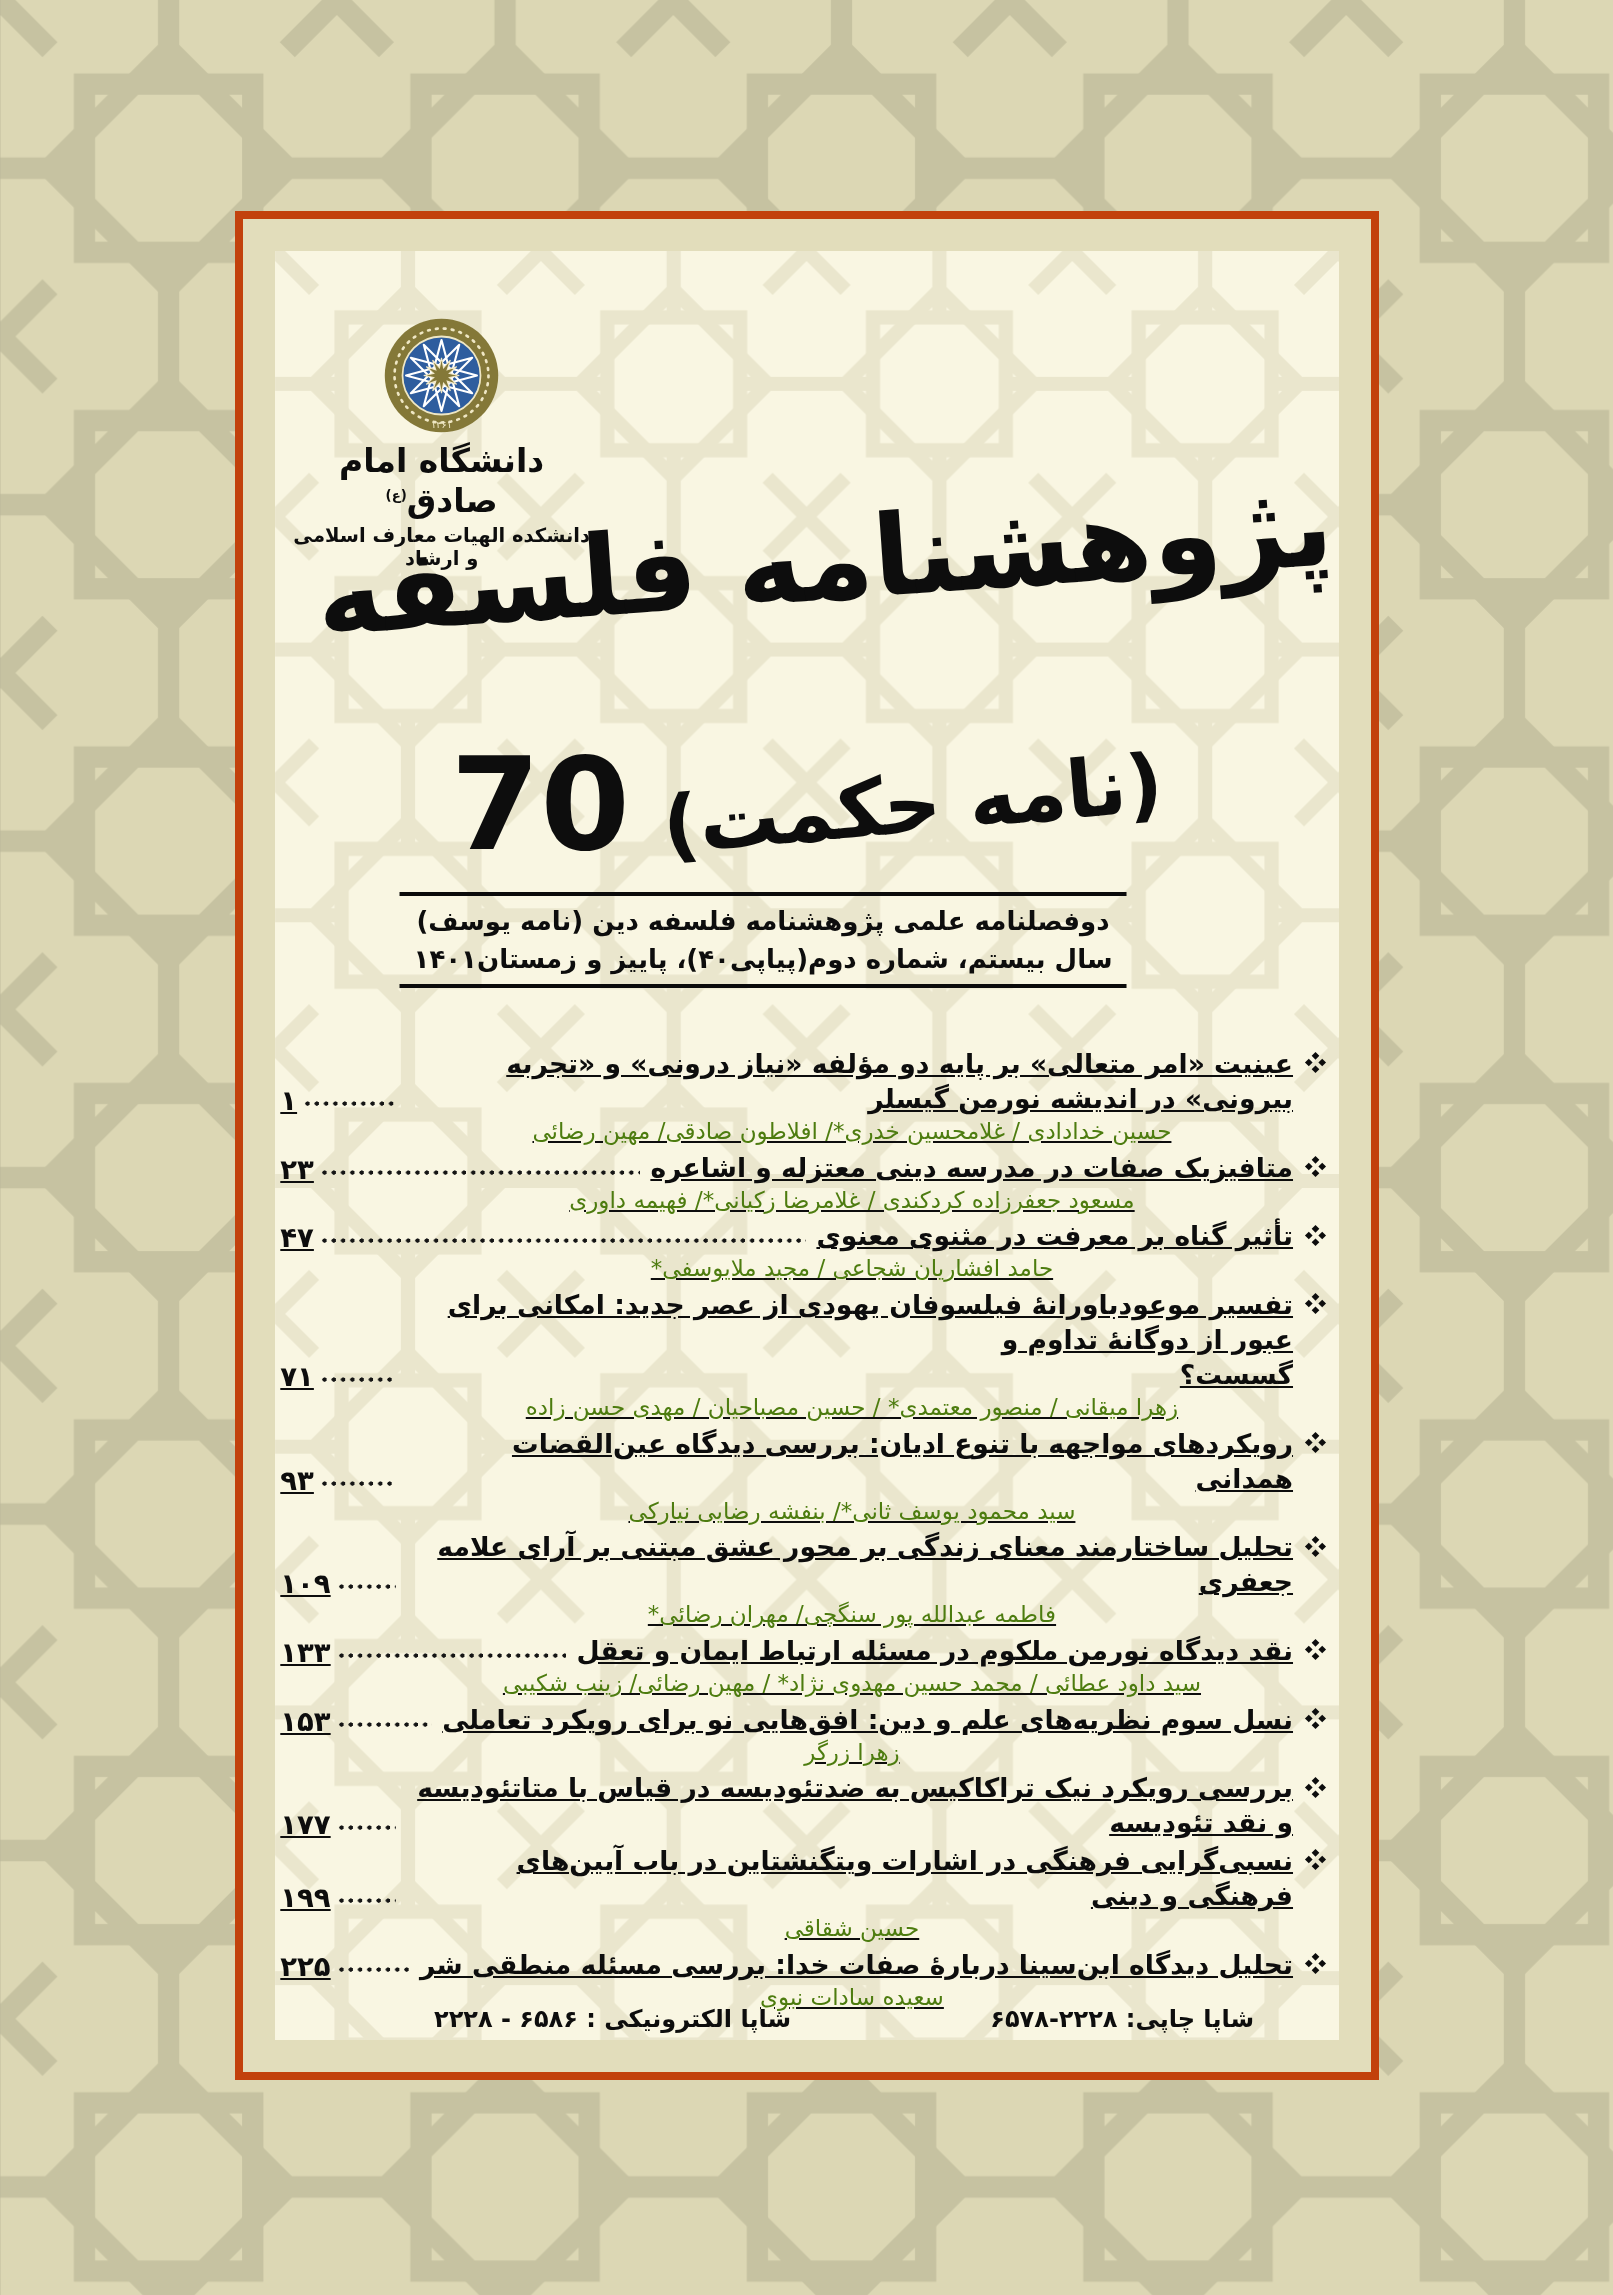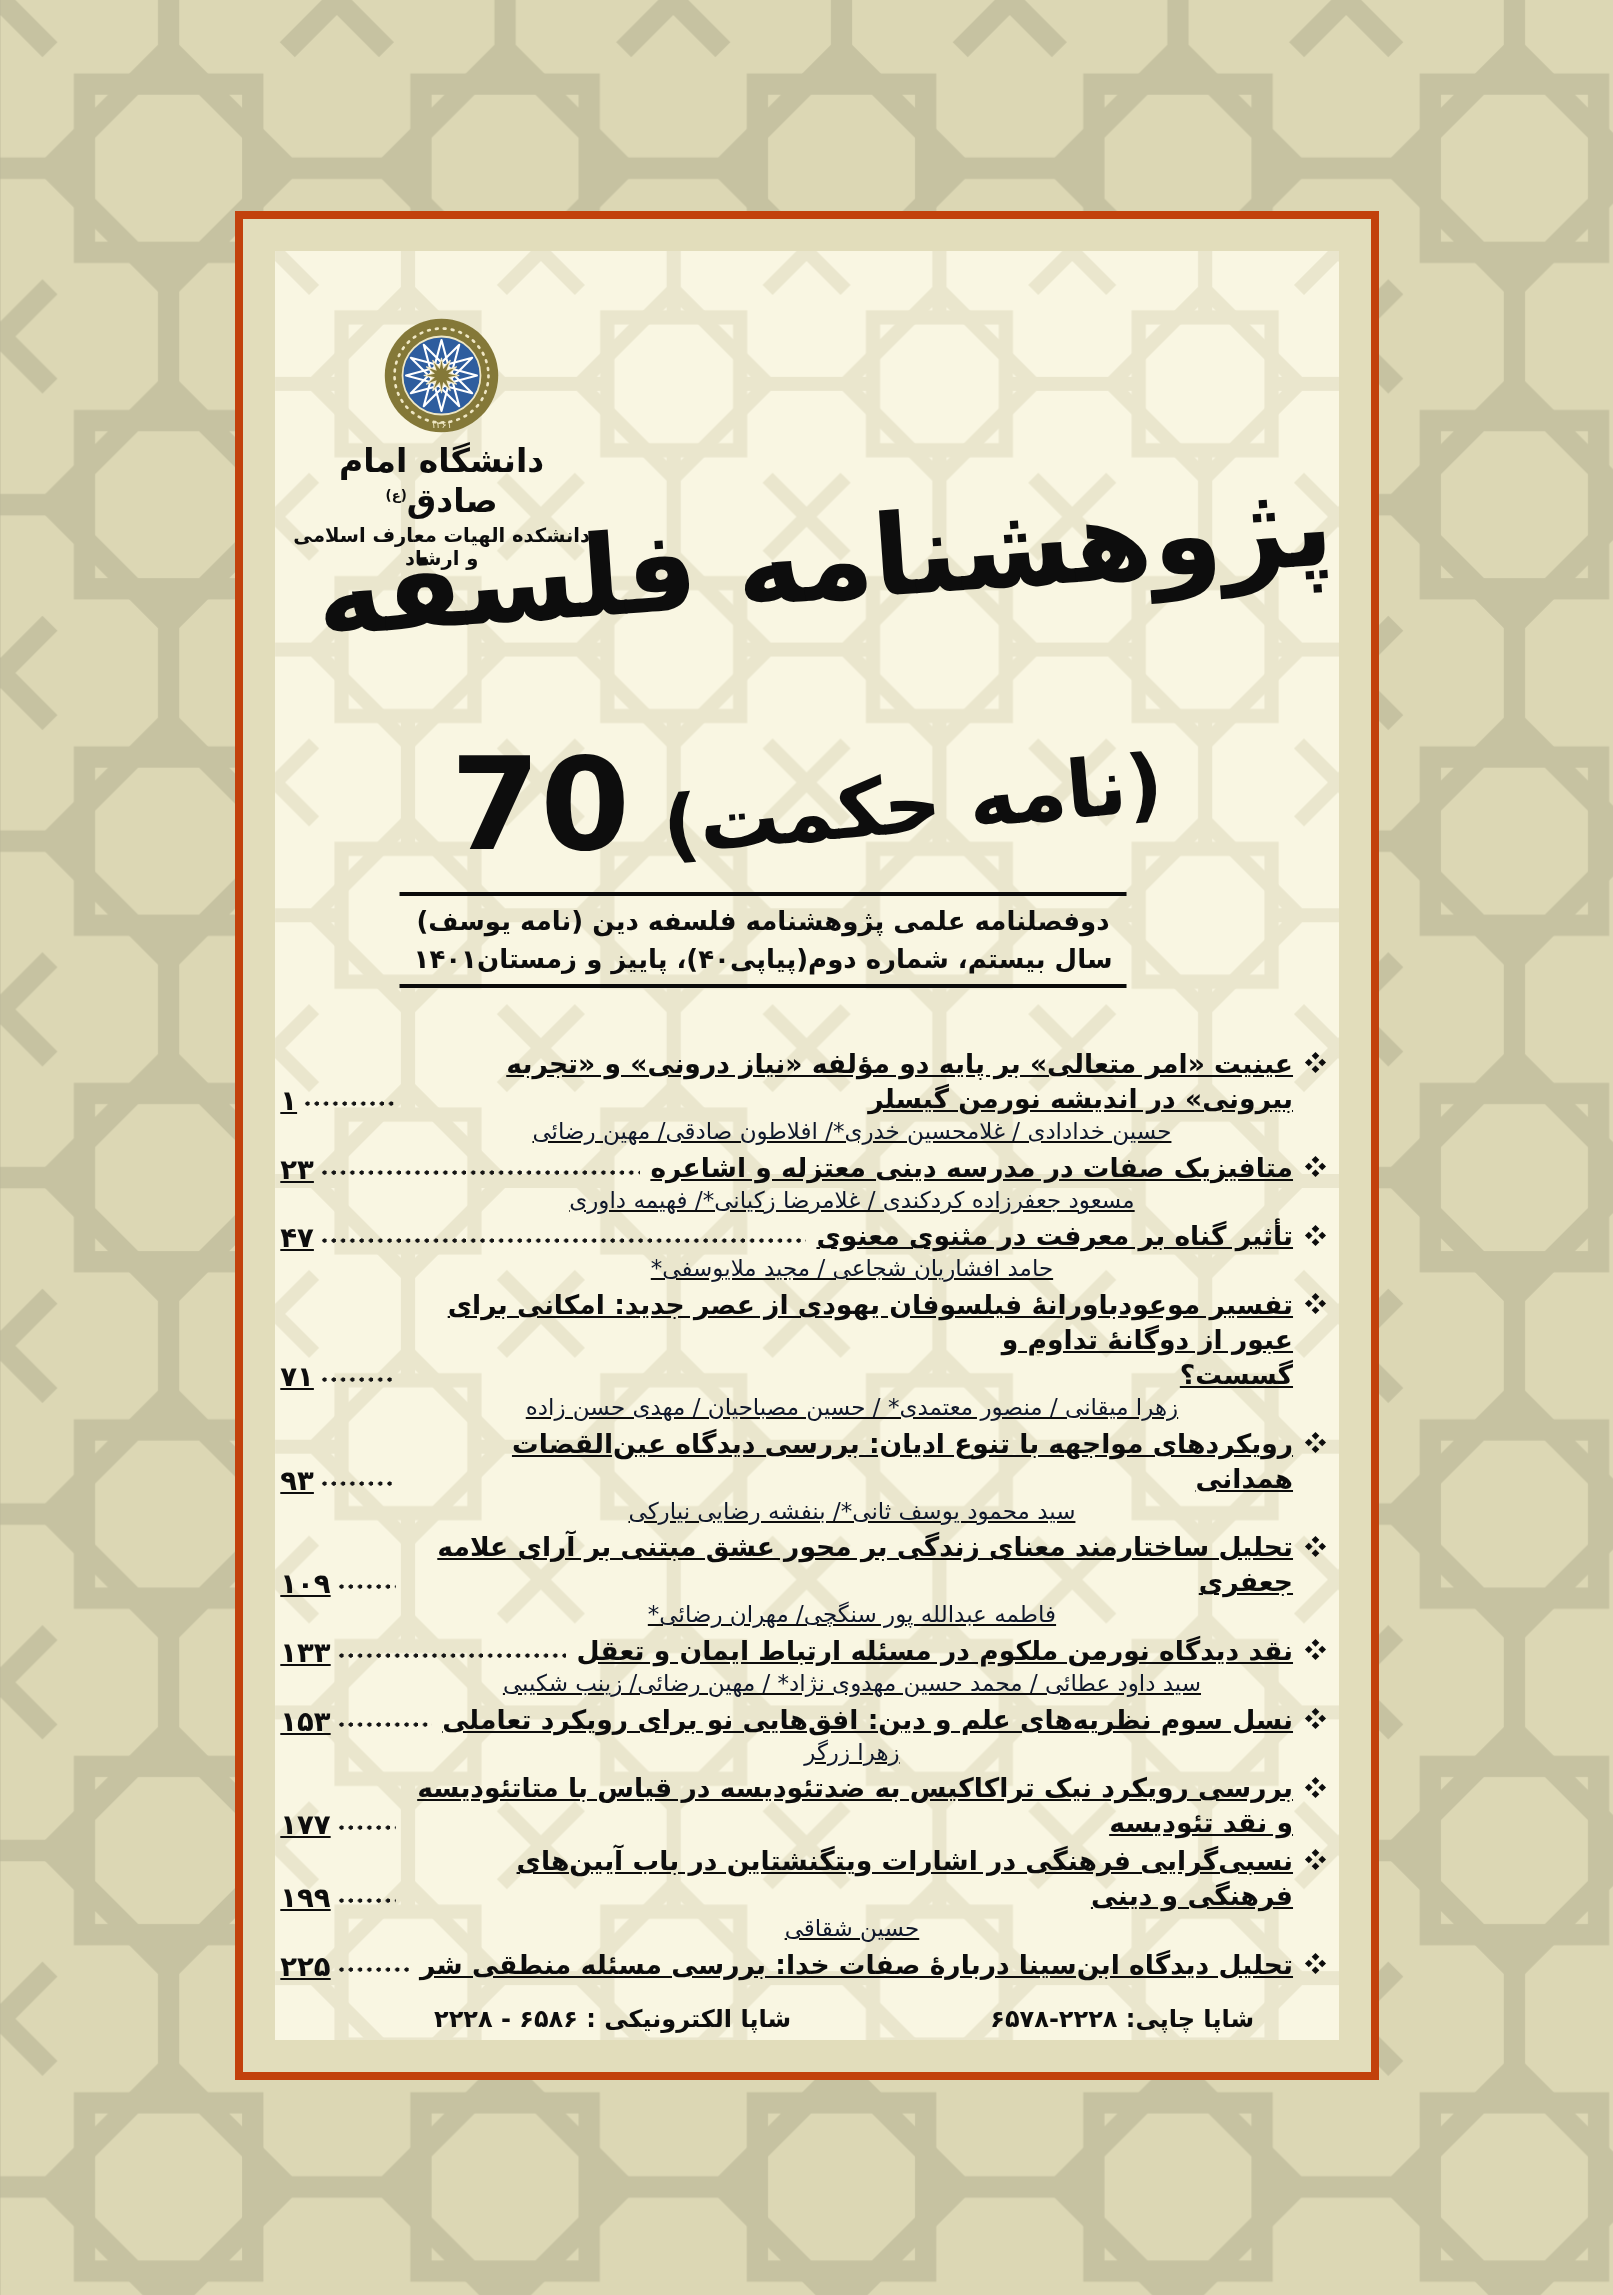--- a/index.html
+++ b/index.html
@@ -37,21 +37,21 @@
   .toc-entry{margin-bottom:2.7px;}
   .toc-line{display:flex;align-items:flex-start;}
   .toc-bullet{flex:0 0 auto;margin:5.3px 0 0 10.6px;}
   .toc-title{flex:0 1 auto;font-size:26.6px;font-weight:bold;line-height:35px;
              max-width:886px;white-space:pre-line;}
   .toc-leader{flex:1 1 auto;min-width:21px;height:5.3px;align-self:flex-end;
               margin:0 10.6px 9.7px 7px;
               background-image:radial-gradient(circle at 3.5px 2.7px,#141414 2px,rgba(0,0,0,0) 2.5px);
               background-size:9.3px 5.3px;background-repeat:repeat-x;}
   .toc-page{flex:0 0 auto;font-size:27.5px;font-weight:bold;align-self:flex-end;line-height:32px;}
-  .toc-authors{font-size:23px;line-height:31px;text-align:center;padding-left:97px;color:#0f172a;}
+  .toc-authors{font-size:23px;line-height:31px;text-align:center;padding-left:97px;color:#4d7c0f;}
 
   
   .footer{position:absolute;left:0;right:0;bottom:7px;display:flex;
           justify-content:space-between;padding:0 85px 0 159px;
           font-size:24px;font-weight:bold;}
 </style>
 </head>
 <body>
 
 <div class="page">
@@ -242,20 +242,21 @@
 
           <div class="toc-entry">
             <div class="toc-line">
               <svg class="toc-bullet" width="23" height="23" viewBox="0 0 24 24">
                 <path fill="#0d0d0d" d="M12 1 L16 5 L12 9 L8 5 Z M5 8 L9 12 L5 16 L1 12 Z M19 8 L23 12 L19 16 L15 12 Z M12 15 L16 19 L12 23 L8 19 Z"></path>
               </svg>
               <span class="toc-title">تحلیل دیدگاه ابن‌سینا دربارۀ صفات خدا: بررسی مسئله منطقی شر</span>
               <span class="toc-leader"></span>
               <span class="toc-page">۲۲۵</span>
             </div>
+            <div class="toc-authors">سعیده سادات نبوی</div>
           </div>
 
         </div>
 
         <div class="footer">
           <span>شاپا چاپی: ۲۲۲۸-۶۵۷۸</span>
           <span>شاپا الکترونیکی : ۶۵۸۶ - ۲۲۲۸</span>
         </div>
 
       </div>

